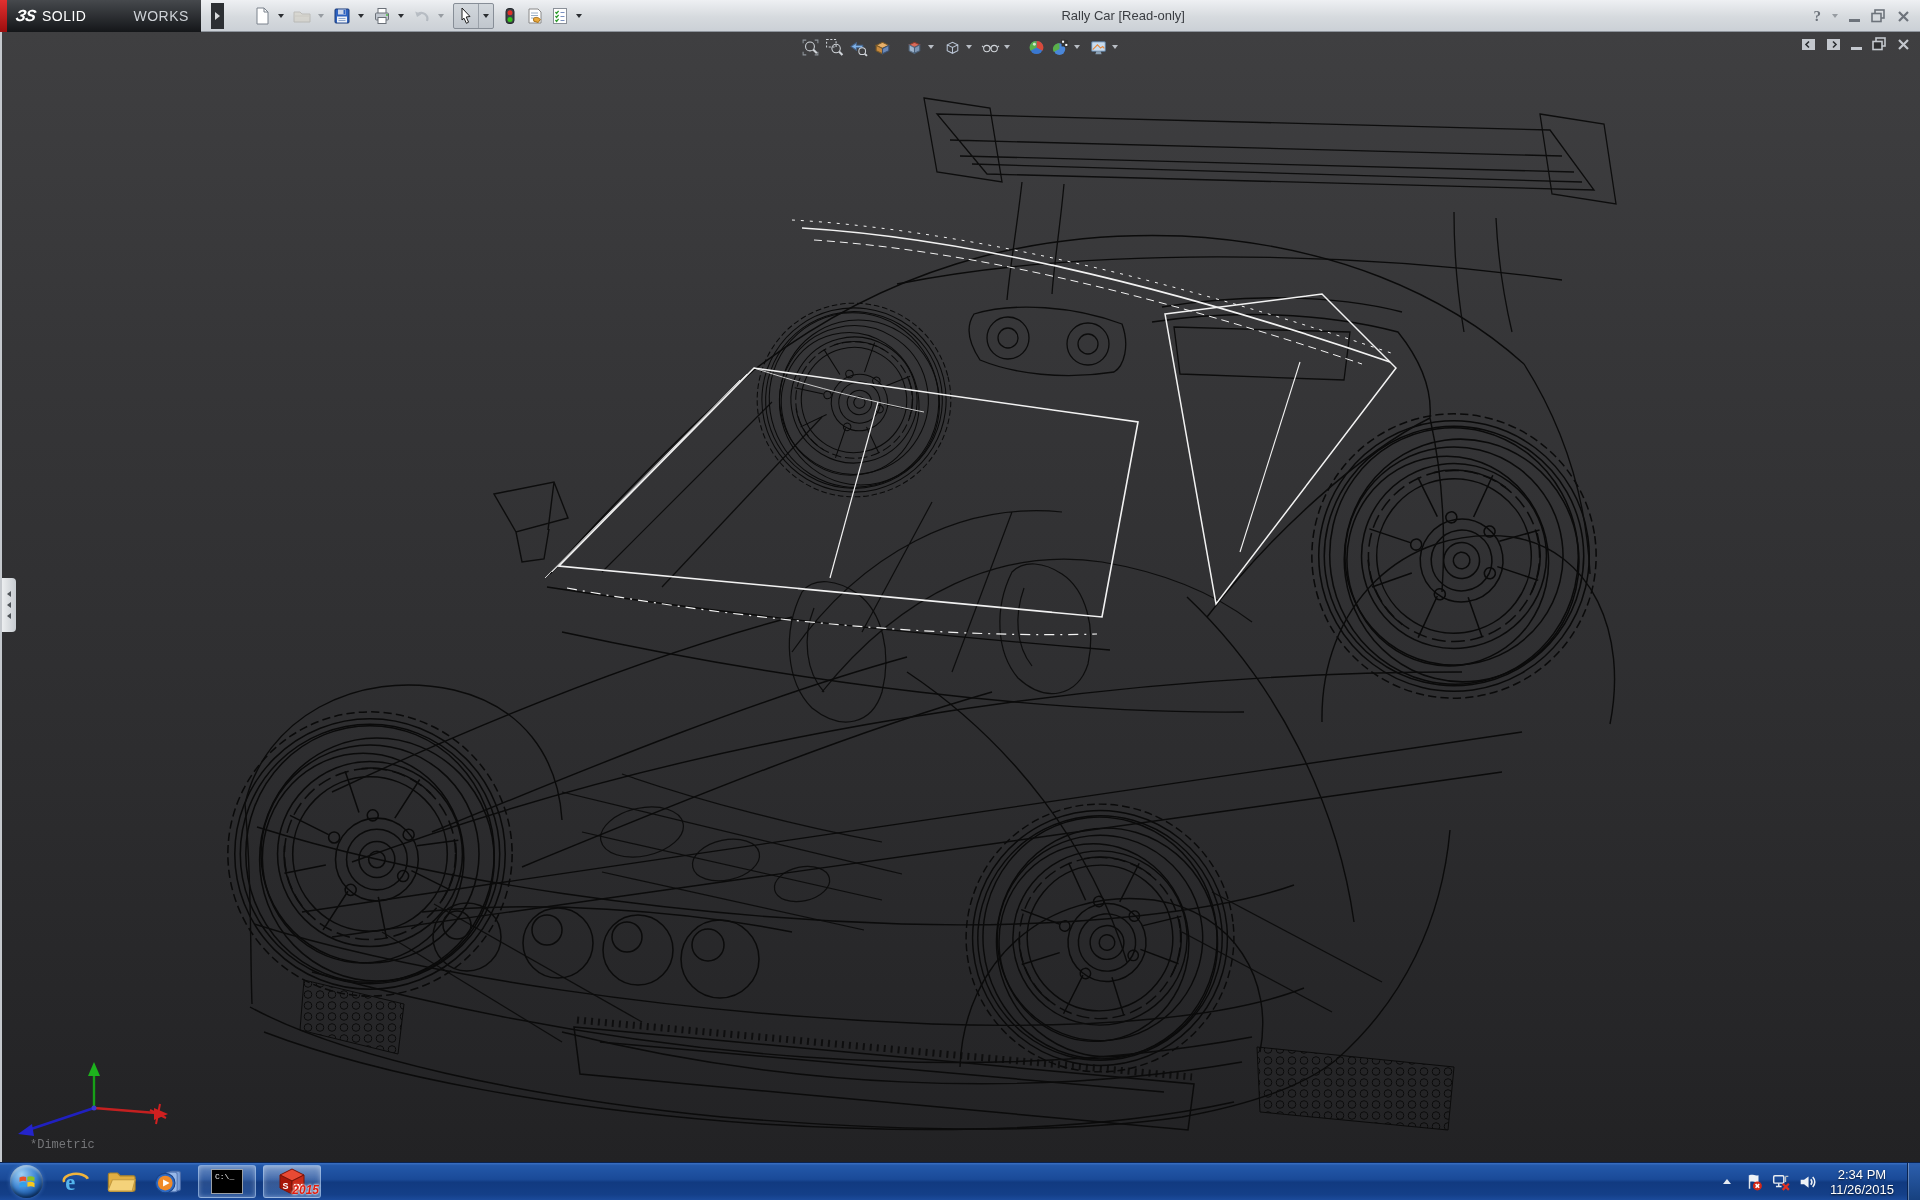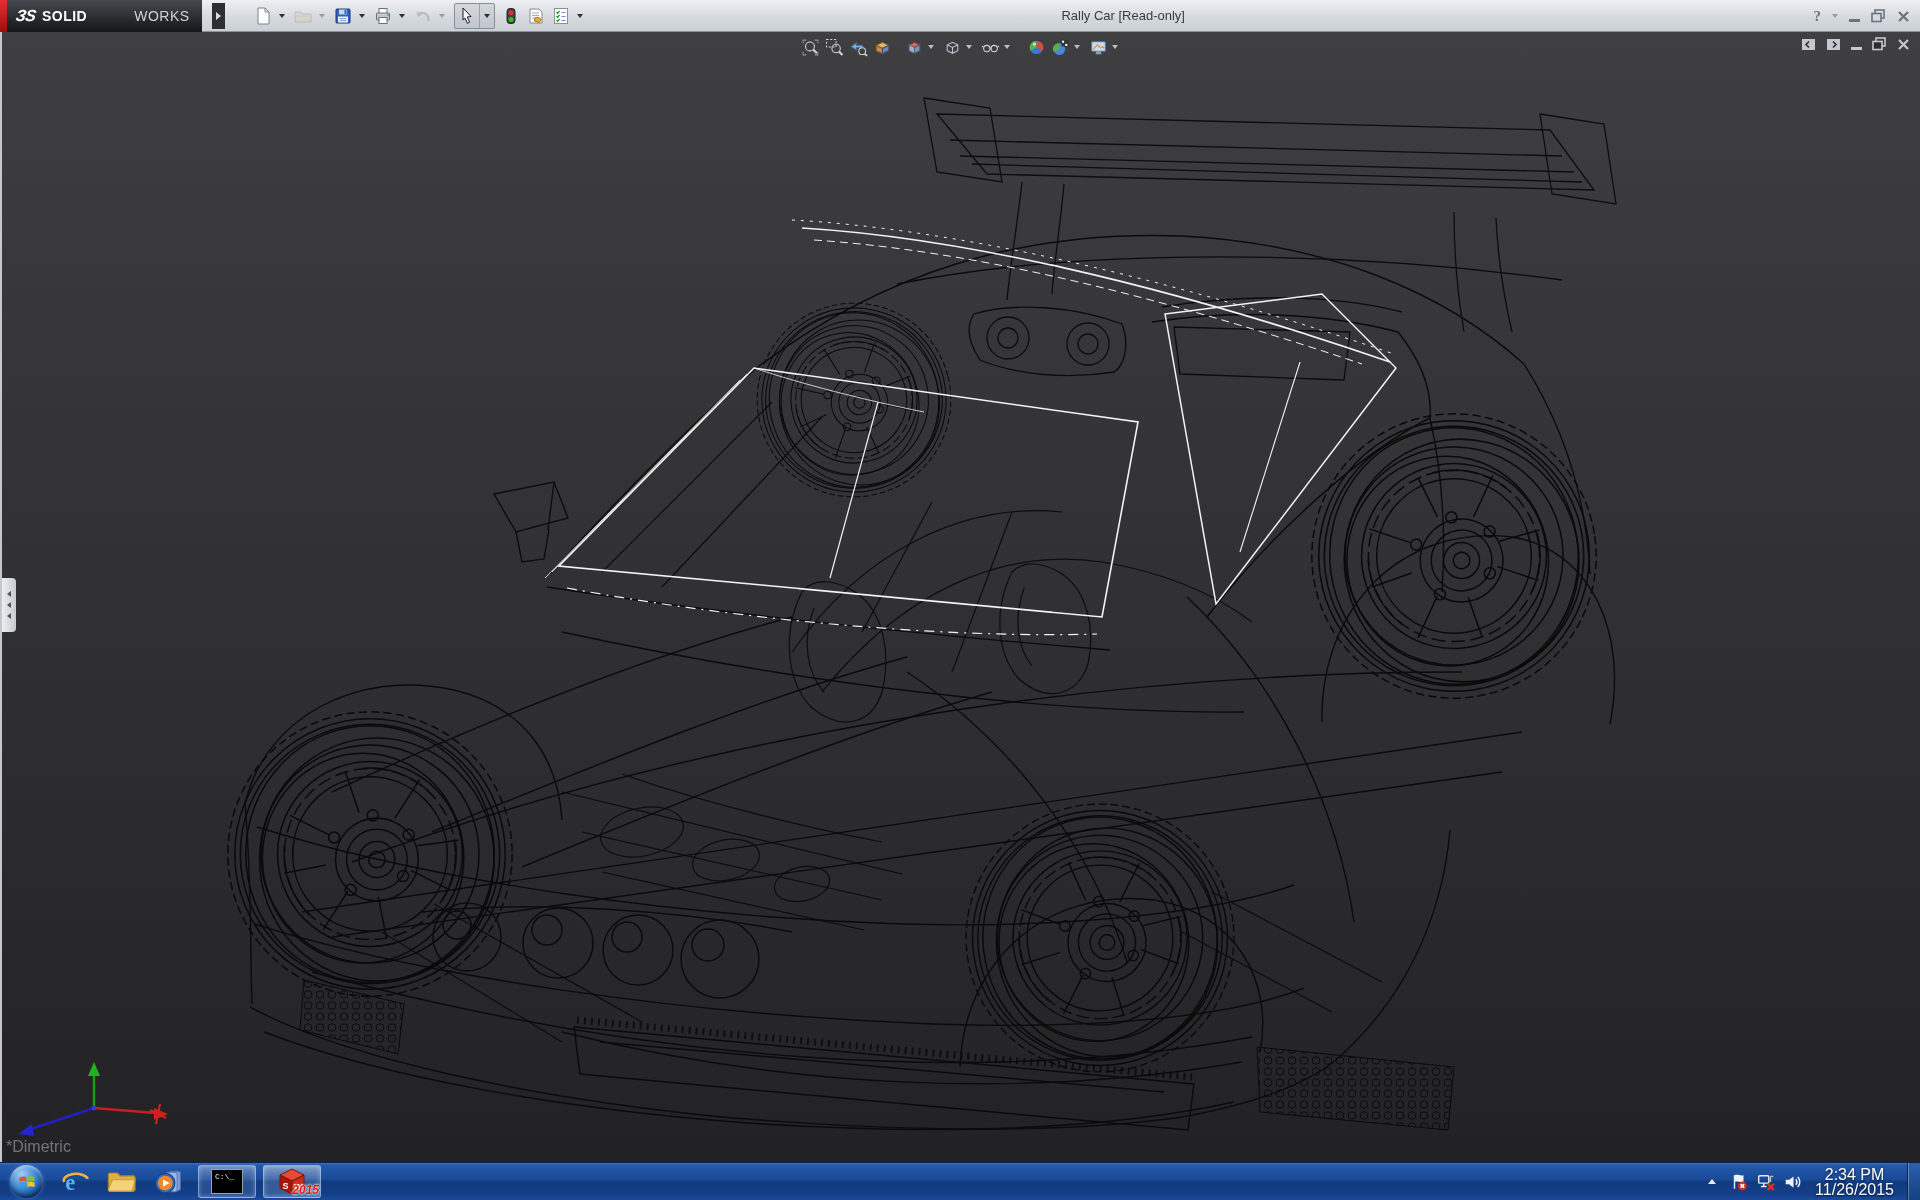--- a/index.html
+++ b/index.html
@@ -10,21 +10,21 @@
   .titlebar{position:absolute;top:0;left:0;right:0;height:32px;
     background:linear-gradient(#eef0f3,#d6dade 55%,#cbd0d6);
     border-bottom:1px solid #8e949c;display:flex;align-items:center;z-index:30;}
   .logo{height:32px;background:linear-gradient(#46494d,#141619);display:flex;align-items:center;
     padding:0 12px 0 16px;position:relative;flex:0 0 auto;}
   .logo .redbar{position:absolute;left:0;top:0;bottom:0;width:7px;
     background:linear-gradient(#e23030,#9c0e0e);}
   .logo-glyph{color:#fff;font-style:italic;font-weight:bold;font-size:16px;margin-right:7px;
     transform:skewX(-10deg);letter-spacing:-1px;}
   .brand{color:#fff;font-size:14px;letter-spacing:.5px;}
-  .brand .bold{font-weight:700;}
+  .brand .bold{font-weight:400;}
   .brand .light{font-weight:400;color:#cfd3d8;padding-left:47px;}
   .logo-flyout{width:13px;height:26px;margin-left:10px;background:#2c2f33;display:flex;
     align-items:center;justify-content:center;}
   .logo-flyout .tri-r{width:0;height:0;border-top:4px solid transparent;border-bottom:4px solid transparent;
     border-left:5px solid #d8dadc;}
 
   .main-toolbar{display:flex;align-items:center;margin-left:26px;gap:1px;}
   .tbtn{display:flex;align-items:center;height:26px;padding:0 2px;border-radius:2px;}
   .tbtn svg{display:block;}
   .dis{opacity:.45;}
@@ -60,21 +60,21 @@
   .dc{display:flex;align-items:center;justify-content:center;}
   .dc .bar{width:11px;height:3px;background:#c4c8ce;margin-top:8px;}
 
   .collapse-tab{position:absolute;left:0;top:546px;width:14px;height:54px;
     background:linear-gradient(90deg,#eceef0,#c6cbd0);border-radius:0 4px 4px 0;
     display:flex;flex-direction:column;align-items:center;justify-content:center;gap:5px;z-index:5;}
   .tri-l{width:0;height:0;border-top:3.5px solid transparent;border-bottom:3.5px solid transparent;
     border-right:4.5px solid #4e5358;}
 
   .triad{position:absolute;left:8px;top:1028px;z-index:4;}
-  .orient-label{position:absolute;left:4px;top:1106px;font-size:16px;color:#747578;z-index:4;}
+  .orient-label{position:absolute;left:28px;top:1106px;font-size:12px;color:#747578;z-index:4;font-family:Liberation Mono, monospace;}
 
   
   .taskbar{position:absolute;left:0;right:0;bottom:0;height:38px;
     background:linear-gradient(180deg,#3a70c4 0%,#2358a9 7%,#1a4a98 44%,#113a80 52%,#143f88 85%,#1b4b9c 100%);
     border-top:1px solid #0a2350;display:flex;align-items:center;padding-left:6px;z-index:40;}
   .orb{width:33px;height:33px;border-radius:50%;margin:0 10px 0 4px;position:relative;
     background:radial-gradient(circle at 35% 28%,#9ed0f4,#3f86d4 45%,#0d4188 78%,#072a5c);
     box-shadow:inset 0 -2px 4px rgba(0,0,0,.5),inset 0 2px 3px rgba(255,255,255,.55),0 0 4px rgba(120,180,255,.4);
     display:flex;align-items:center;justify-content:center;}
   .tbi{width:46px;height:36px;display:flex;align-items:center;justify-content:center;}
@@ -83,21 +83,21 @@
     box-shadow:inset 0 0 5px rgba(255,255,255,.35);display:flex;align-items:center;justify-content:center;position:relative;}
   .appbtn.active{background:linear-gradient(rgba(255,255,255,.42),rgba(255,255,255,.16) 48%,rgba(120,165,225,.30));}
   .cmdicon{width:32px;height:25px;background:#000;border:1px solid #9aa0a8;color:#eee;
     font-family:"Liberation Mono",monospace;font-size:8px;line-height:9px;padding:2px 3px;text-align:left;}
   .sw2015{position:absolute;bottom:0;right:1px;font-size:12px;font-weight:bold;font-style:italic;color:#e01e10;
     text-shadow:0 0 2px #fff,0 0 3px #fff;}
   .tray{margin-left:auto;display:flex;align-items:center;gap:9px;height:100%;}
   .trayi{display:flex;align-items:center;justify-content:center;width:18px;height:18px;}
   .tri-up{width:0;height:0;border-left:4.5px solid transparent;border-right:4.5px solid transparent;
     border-bottom:5px solid #e6ebf1;}
-  .clock{text-align:center;font-size:16px;color:#fff;line-height:15px;text-shadow:0 1px 2px rgba(0,0,0,.8);
+  .clock{text-align:center;font-size:13px;color:#fff;line-height:15px;text-shadow:0 1px 2px rgba(0,0,0,.8);
     margin:0 4px;min-width:62px;}
   .showdesk{width:13px;height:38px;border-left:1px solid #0a2450;
     box-shadow:inset 1px 0 0 rgba(255,255,255,.3);
     background:linear-gradient(180deg,#2c5fae,#16407e);}
 </style>
 </head>
 <body>
 
 <div class="titlebar">
   <div class="logo">

